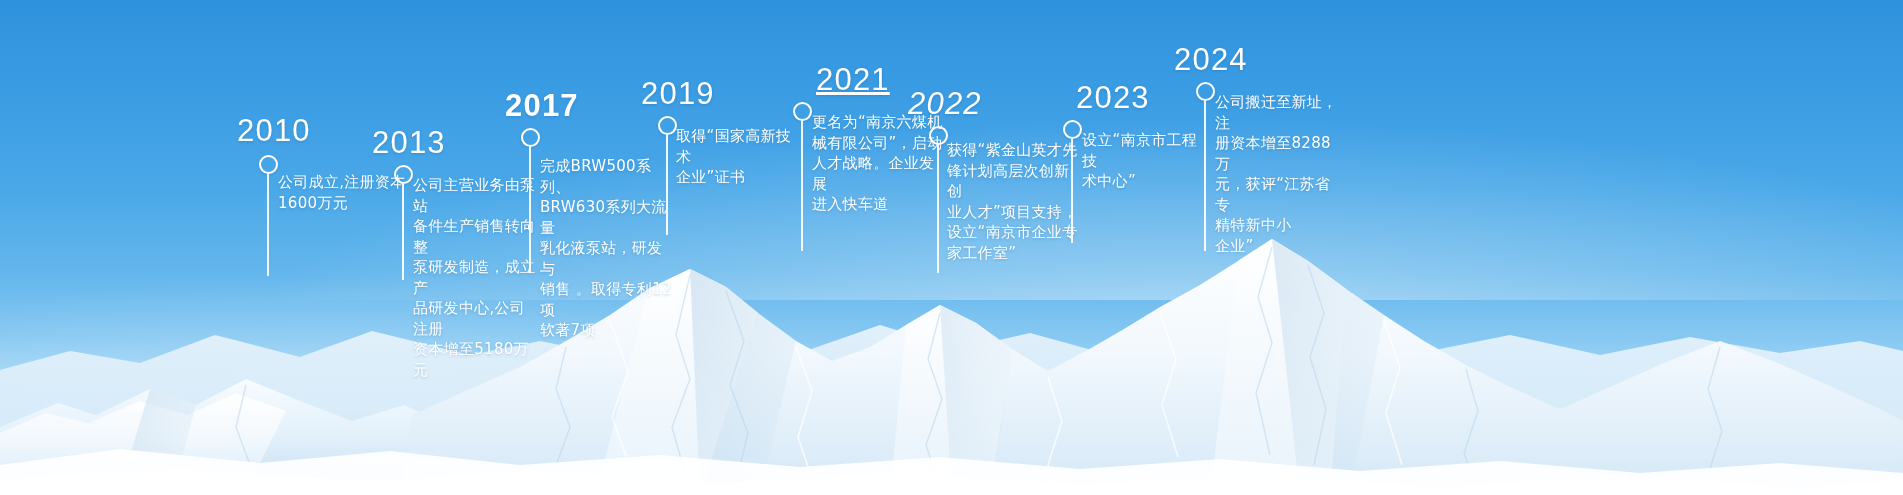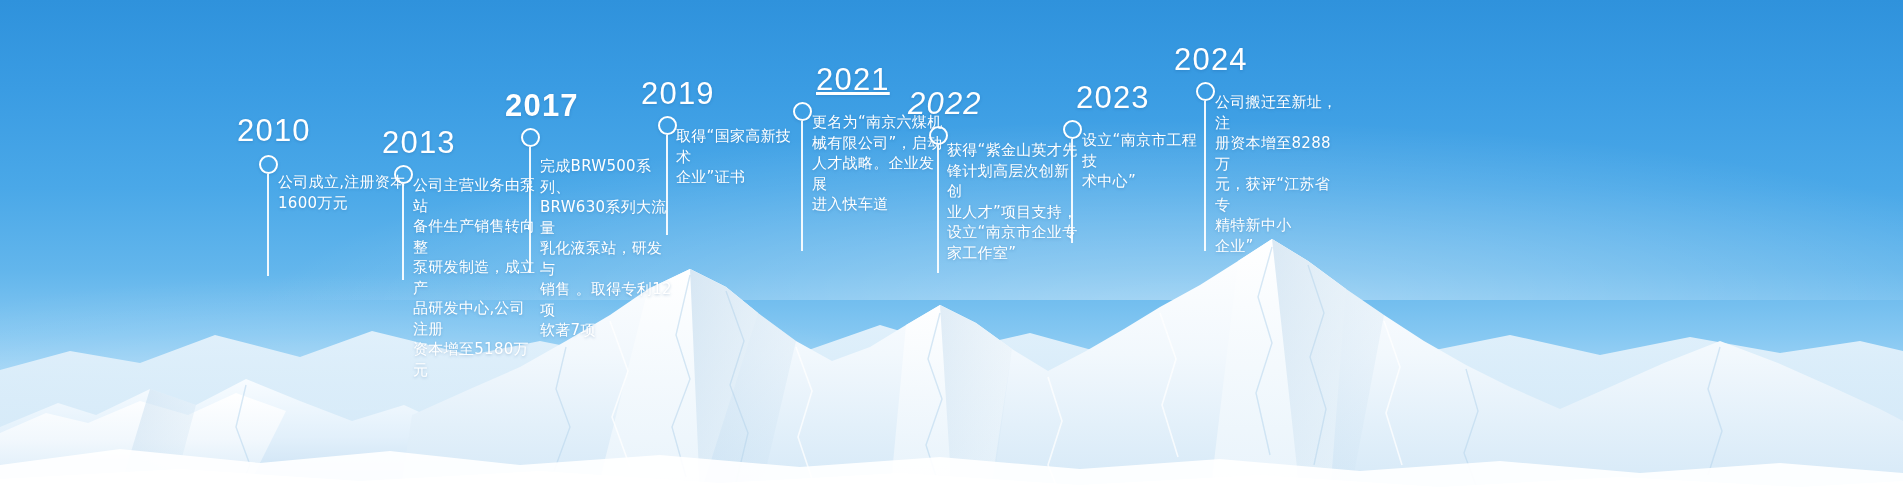--- a/index.html
+++ b/index.html
@@ -177,21 +177,21 @@
 
     <div class="milestone">
       <div class="year" style="left:237px; top:115px;">2010</div>
       <div class="dot" style="left:259px; top:155px;"></div>
       <div class="stem" style="left:267px; top:174px; height:102px;"></div>
       <div class="desc" style="left:278px; top:172px; width:150px;">公司成立,注册资本
 1600万元</div>
     </div>
 
     <div class="milestone">
-      <div class="year" style="left:382px; top:127px;">2013</div>
+      <div class="year" style="left:372px; top:127px;">2013</div>
       <div class="dot" style="left:394px; top:165px;"></div>
       <div class="stem" style="left:402px; top:184px; height:96px;"></div>
       <div class="desc" style="left:413px; top:175px; width:124px;">公司主营业务由泵站
 备件生产销售转向整
 泵研发制造，成立产
 品研发中心,公司注册
 资本增至5180万元</div>
     </div>
 
     <div class="milestone">

